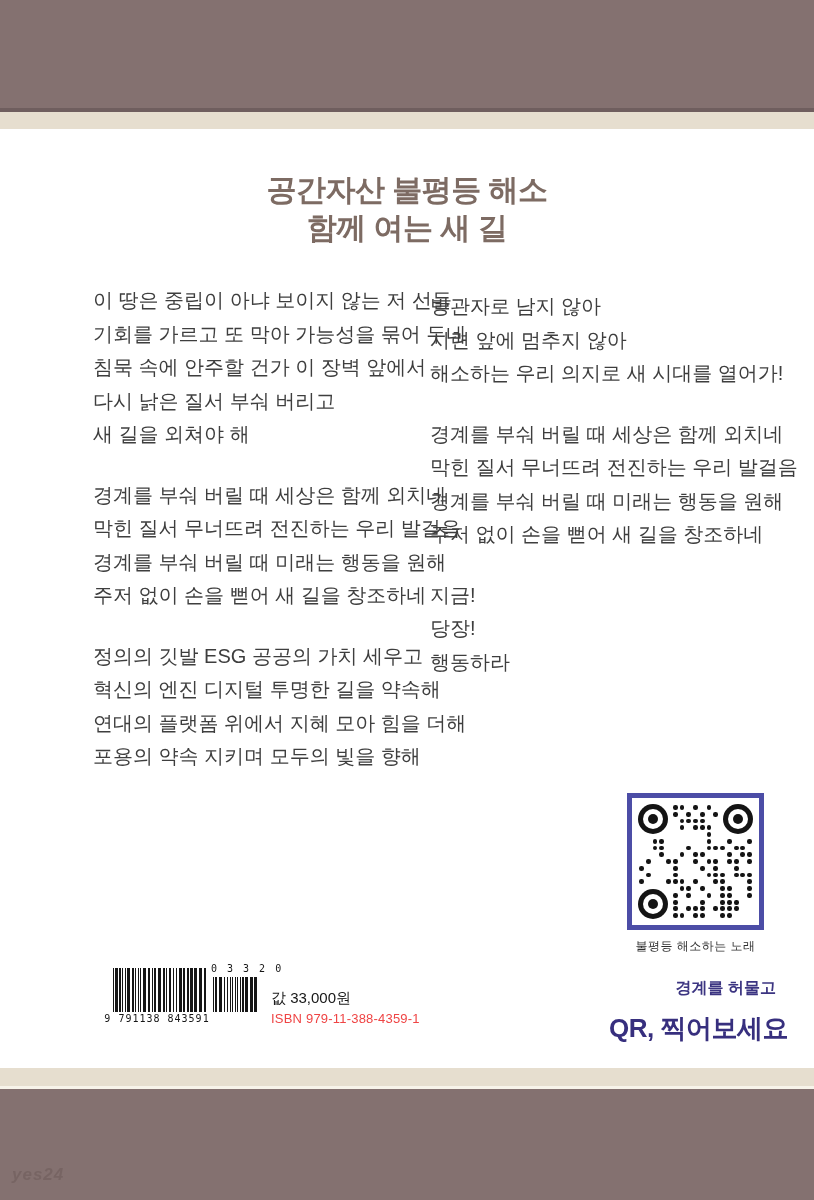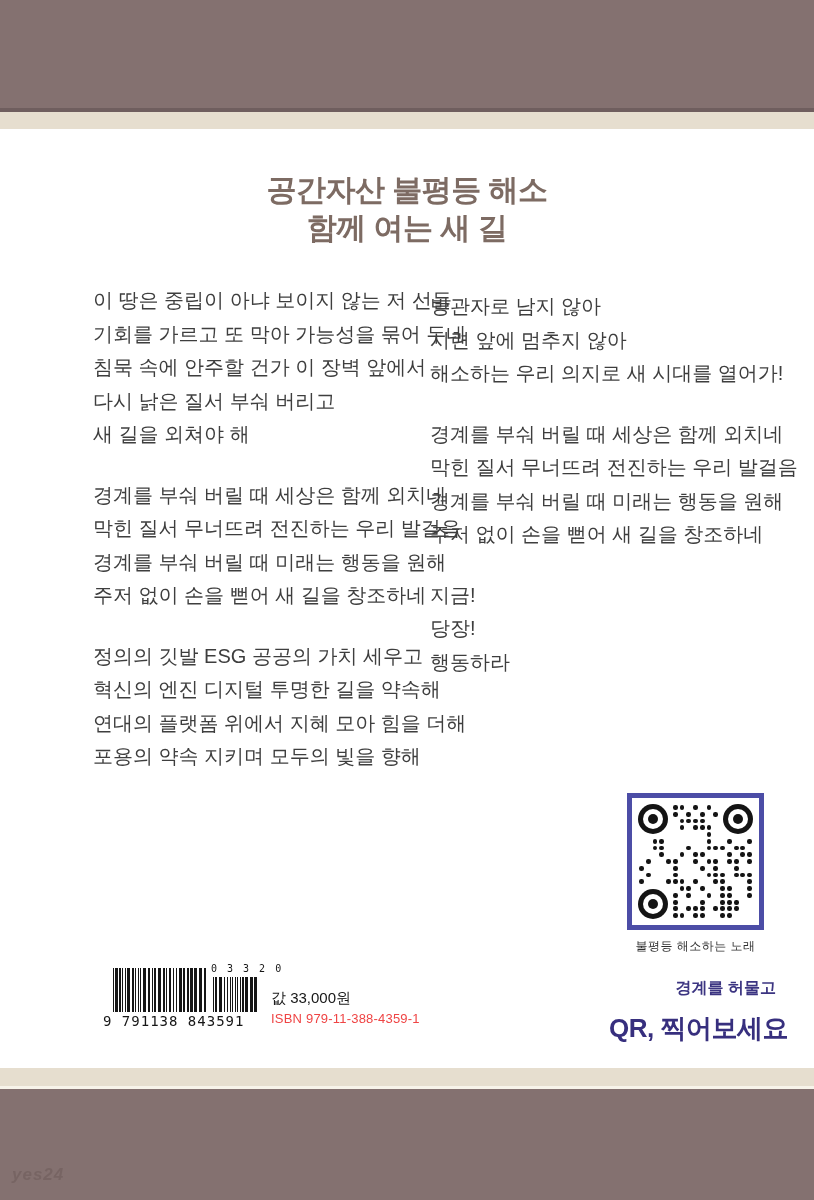--- a/index.html
+++ b/index.html
@@ -35,21 +35,21 @@
   .col-left{left:93px;top:284px;}
   .col-right{left:430px;top:282px;margin-top:8px;}
   
   .barcode-block{position:absolute;left:103px;top:962px;width:300px;height:66px;}
   .bars{position:absolute;}
   .bars i{position:absolute;top:0;background:#161616;}
   .ean-bars{left:10px;top:6px;width:96px;height:44px;}
   .addon-bars{left:110px;top:15px;width:46px;height:35px;}
   .barcode-number{
     position:absolute;left:0;top:51px;width:108px;text-align:center;
-    font-family:"DejaVu Sans Mono", monospace;font-size:14px;color:#161616;letter-spacing:1px;white-space:nowrap;
+    font-family:"DejaVu Sans Mono", monospace;font-size:10px;color:#161616;letter-spacing:1px;white-space:nowrap;
   }
   .addon-digits{
     position:absolute;left:108px;top:1px;width:50px;text-align:center;
     font-family:"DejaVu Sans Mono", monospace;font-size:10px;color:#161616;letter-spacing:2px;white-space:nowrap;
   }
   .price-label{position:absolute;left:168px;top:27px;font-size:15px;font-weight:normal;color:#161616;white-space:nowrap;}
   .isbn-label{position:absolute;left:168px;top:49px;font-size:13px;color:#ef4444;white-space:nowrap;letter-spacing:.2px;}
   
   .qr-box{
     position:absolute;left:627px;top:793px;width:137px;height:137px;

